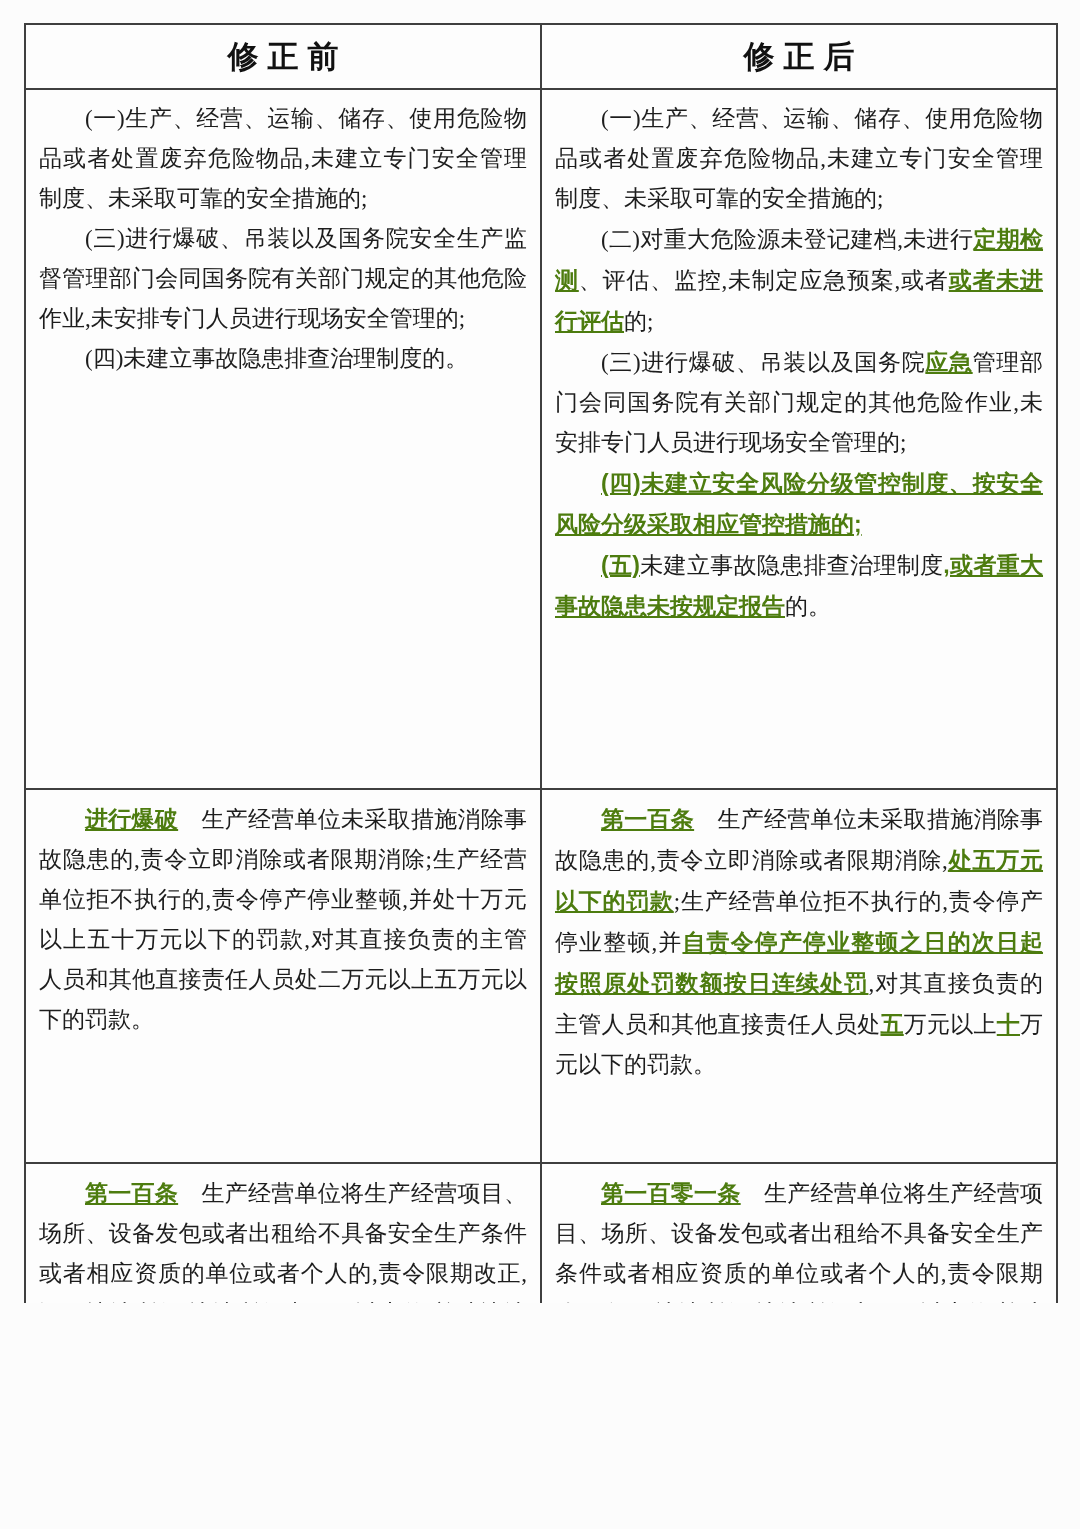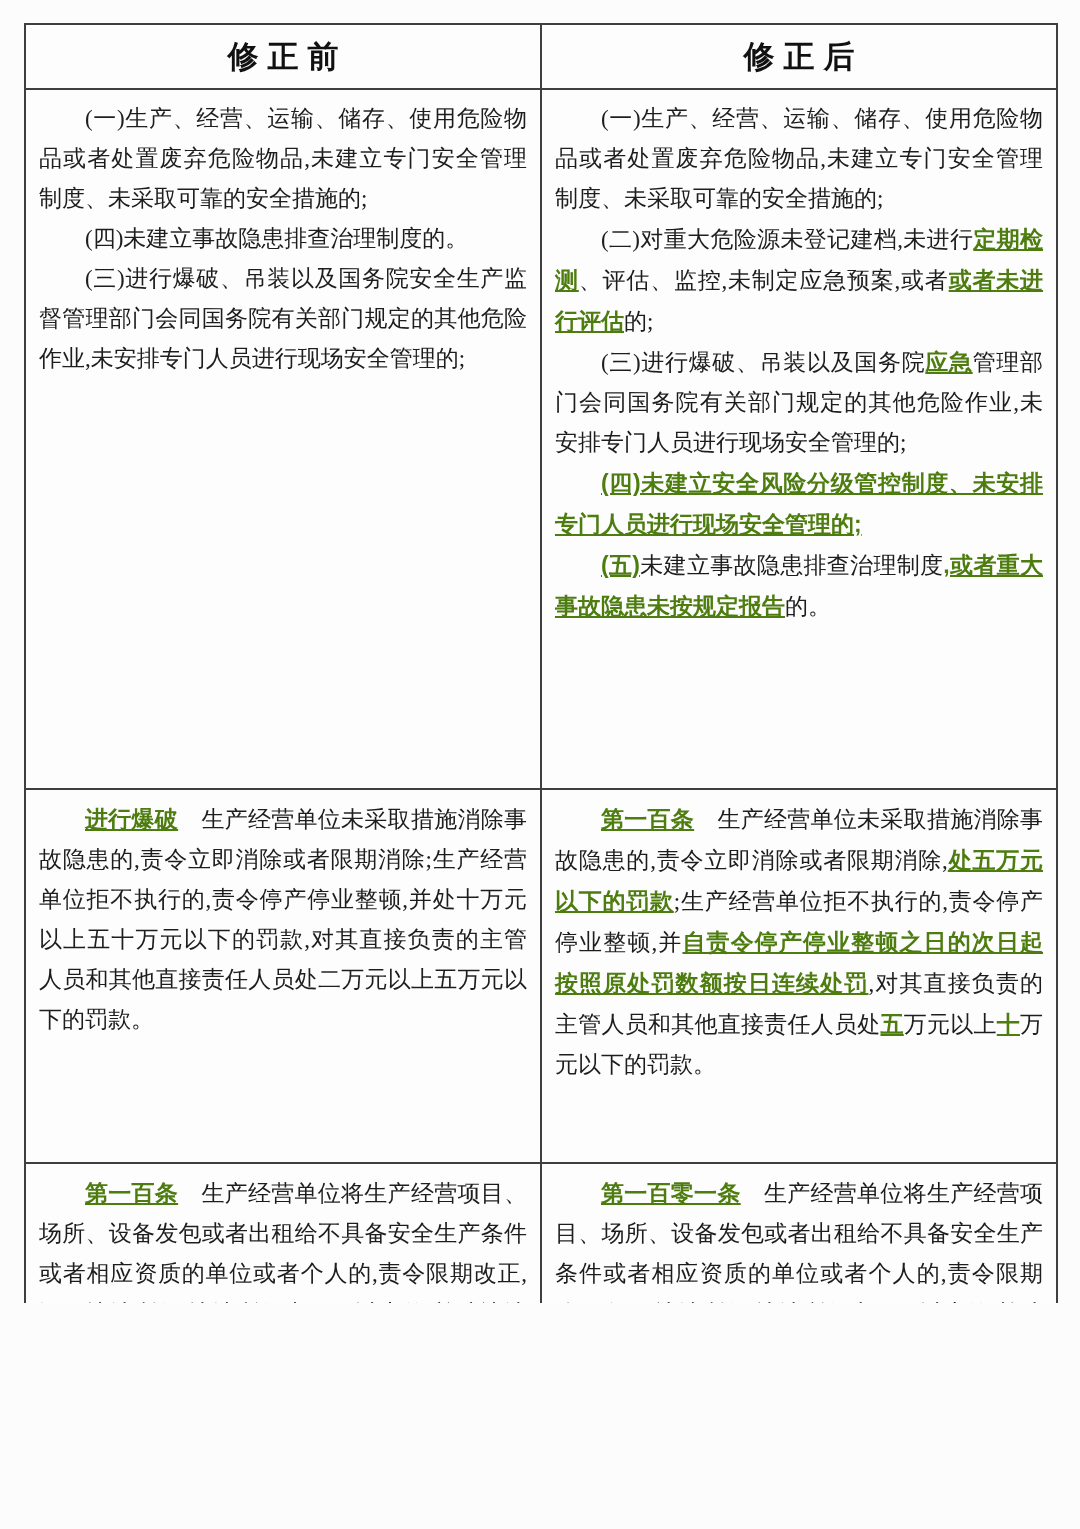--- a/index.html
+++ b/index.html
@@ -66,28 +66,28 @@
 
     <div class="cell header col1 rb">
       <span>修正前</span>
     </div>
     <div class="cell header rb">
       <span>修正后</span>
     </div>
 
     <div class="cell body col1 rb">
         <p><span>(一)生产、经营、运输、储存、使用危险物品或者处置废弃危险物品,未建立专门安全管理制度、未采取可靠的安全措施的;</span></p>
+        <p><span>(三)进行爆破、吊装以及国务院安全生产监督管理部门会同国务院有关部门规定的其他危险作业,未安排专门人员进行现场安全管理的;</span></p>
         <p><span>(四)未建立事故隐患排查治理制度的。</span></p>
-        <p><span>(三)进行爆破、吊装以及国务院安全生产监督管理部门会同国务院有关部门规定的其他危险作业,未安排专门人员进行现场安全管理的;</span></p>
       </div>
     <div class="cell body rb">
         <p><span>(一)生产、经营、运输、储存、使用危险物品或者处置废弃危险物品,未建立专门安全管理制度、未采取可靠的安全措施的;</span></p>
         <p><span>(二)对重大危险源未登记建档,未进行</span><b>定期检测</b><span>、评估、监控,未制定应急预案,或者</span><b>或者未进行评估</b><span>的;</span></p>
         <p><span>(三)进行爆破、吊装以及国务院</span><b>应急</b><span>管理部门会同国务院有关部门规定的其他危险作业,未安排专门人员进行现场安全管理的;</span></p>
-        <p><b>(四)未建立安全风险分级管控制度、未安排专门人员进行现场安全管理的;</b></p>
+        <p><b>(四)未建立安全风险分级管控制度、按安全风险分级采取相应管控措施的;</b></p>
         <p><b>(五)</b><span>未建立事故隐患排查治理制度</span><b>,或者重大事故隐患未按规定报告</b><span>的。</span></p>
       </div>
 
     <div class="cell body col1 rb">
         <p><b>进行爆破</b><span>　生产经营单位未采取措施消除事故隐患的,责令立即消除或者限期消除;生产经营单位拒不执行的,责令停产停业整顿,并处十万元以上五十万元以下的罚款,对其直接负责的主管人员和其他直接责任人员处二万元以上五万元以下的罚款。</span></p>
       </div>
     <div class="cell body rb">
         <p><b>第一百条</b><span>　生产经营单位未采取措施消除事故隐患的,责令立即消除或者限期消除,</span><b>处五万元以下的罚款</b><span>;生产经营单位拒不执行的,责令停产停业整顿,并</span><b>自责令停产停业整顿之日的次日起按照原处罚数额按日连续处罚</b><span>,对其直接负责的主管人员和其他直接责任人员处</span><b>五</b><span>万元以上</span><b>十</b><span>万元以下的罚款。</span></p>
       </div>
 

